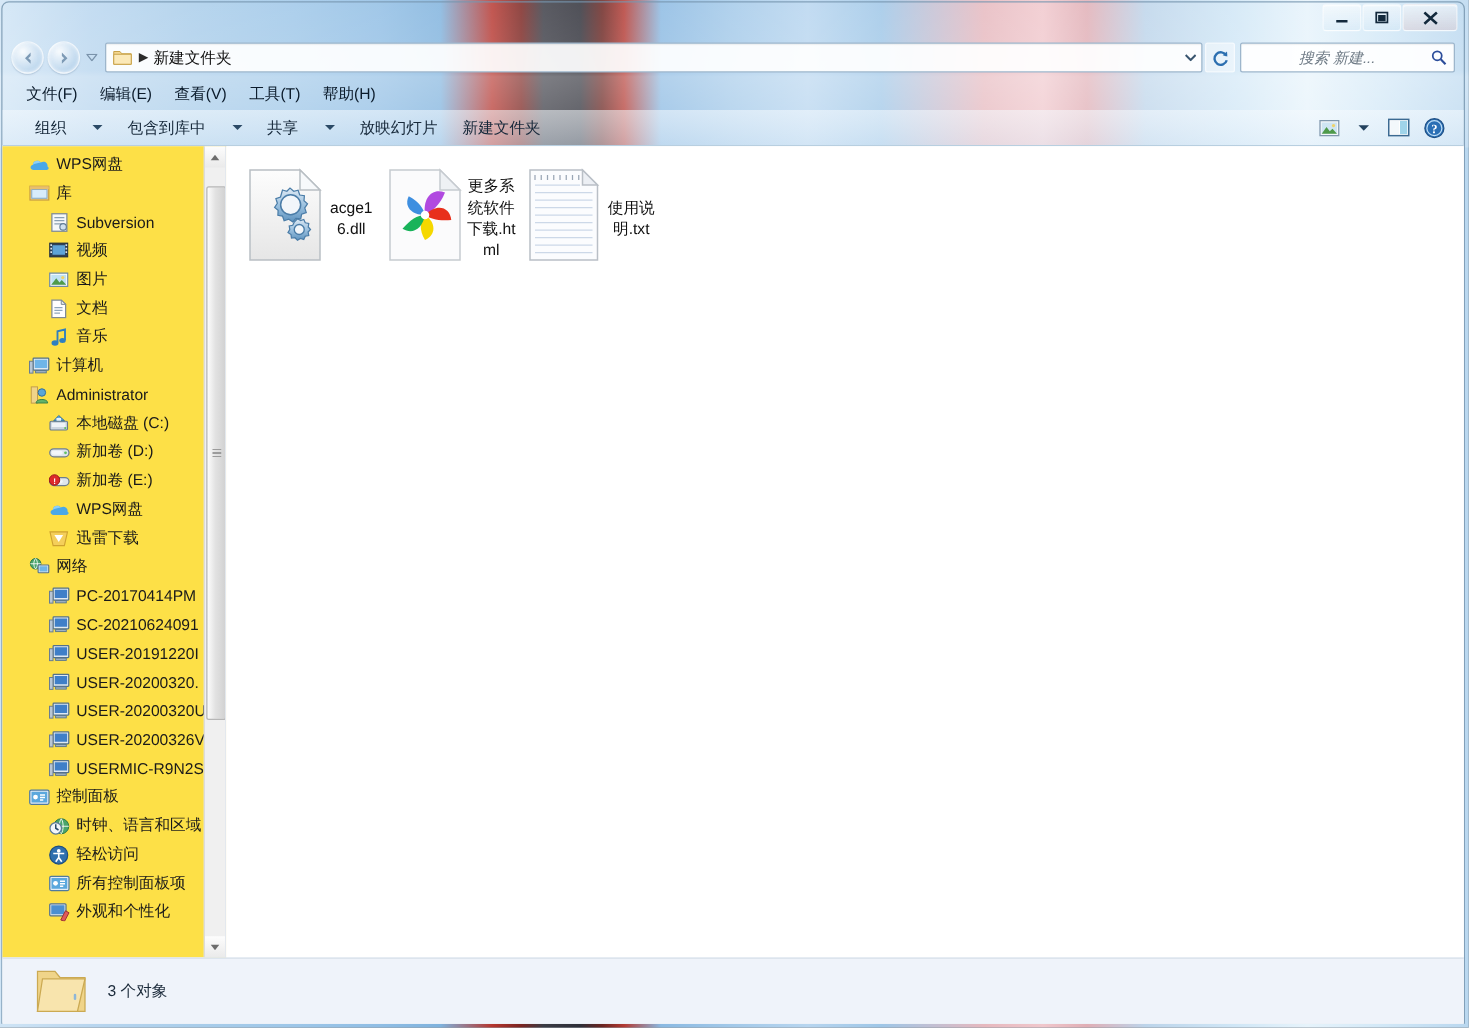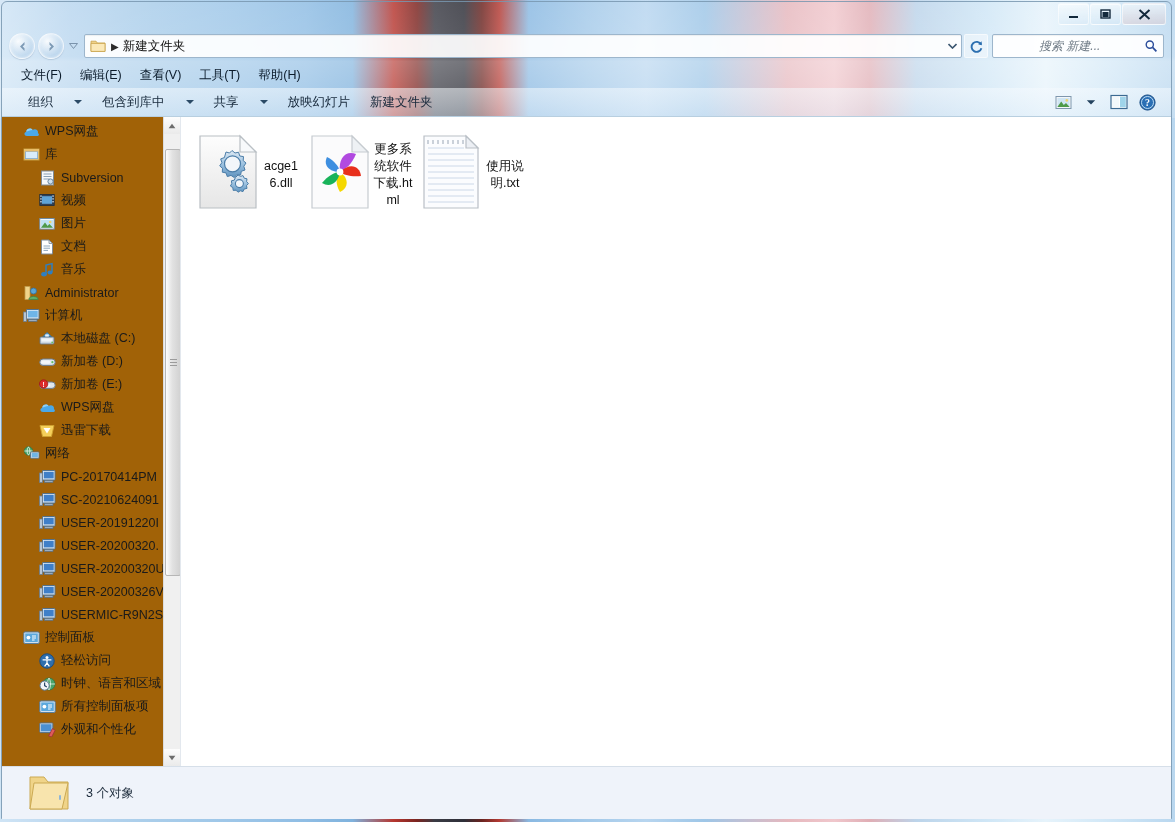--- a/index.html
+++ b/index.html
@@ -141,21 +141,21 @@
   
   #client{
     position:absolute;left:2px;top:116px;width:1169px;height:703px;
     background:#fff;border-top:1px solid #b8cfe0;
     box-sizing:border-box;
     display:flex;flex-direction:column;
   }
   #panes{display:flex;flex:1;min-height:0;}
   
   #navpane{
-    width:178px;background:#a16207;position:relative;
+    width:178px;background:#fde047;position:relative;
     border-right:1px solid #e3e8ee;
     overflow:hidden;
   }
   #navlist{padding-top:3px;}
   .navrow{
     display:flex;align-items:center;height:23px;
     font-size:12.5px;color:#1a1a1a;white-space:nowrap;cursor:default;
   }
   .navrow .ico{width:18px;height:18px;margin-right:5px;flex:0 0 18px;display:flex;align-items:center;justify-content:center;}
   .ind0{padding-left:20px;}
@@ -420,38 +420,38 @@
                 <svg width="14" height="16" viewBox="0 0 14 16">
                   <path d="M6 12 V3 L12 1.6 V10" stroke="#2f7fc0" stroke-width="1.5" fill="none"></path>
                   <ellipse cx="4" cy="12.3" rx="2.8" ry="2.2" fill="#2f7fc0"></ellipse>
                   <ellipse cx="10" cy="10.4" rx="2.6" ry="2" fill="#2f7fc0"></ellipse>
                 </svg>
               </span>
               <span class="lbl">音乐</span>
             </div>
             <div class="navrow ind0">
               <span class="ico">
+                <svg width="17" height="15" viewBox="0 0 17 15">
+                  <rect x="3.5" y="1.5" width="12.5" height="9.5" rx="0.6" fill="#dfe9f2" stroke="#53718c" stroke-width="1"></rect>
+                  <rect x="4.8" y="2.8" width="9.9" height="6.6" fill="#6fb5e8"></rect>
+                  <rect x="0.6" y="4" width="2.8" height="9.5" fill="#b8c6d4" stroke="#6b7e90" stroke-width="0.8"></rect>
+                  <rect x="5.5" y="11.5" width="8.5" height="1.8" fill="#9fb2c4" stroke="#53718c" stroke-width="0.7"></rect>
+                </svg>
+              </span>
+              <span class="lbl">计算机</span>
+            </div>
+            <div class="navrow ind0">
+              <span class="ico">
                 <svg width="15" height="16" viewBox="0 0 15 16">
                   <rect x="1" y="1.5" width="5" height="13" fill="#f0d489" stroke="#c19d4c" stroke-width="0.8"></rect>
                   <circle cx="9.5" cy="6" r="3" fill="#5aa6d8" stroke="#31709f" stroke-width="0.8"></circle>
                   <path d="M4.8 14.4 C4.8 10.6 14.2 10.6 14.2 14.4 Z" fill="#63b36a" stroke="#3c8248" stroke-width="0.8"></path>
                 </svg>
               </span>
               <span class="lbl">Administrator</span>
-            </div>
-            <div class="navrow ind0">
-              <span class="ico">
-                <svg width="17" height="15" viewBox="0 0 17 15">
-                  <rect x="3.5" y="1.5" width="12.5" height="9.5" rx="0.6" fill="#dfe9f2" stroke="#53718c" stroke-width="1"></rect>
-                  <rect x="4.8" y="2.8" width="9.9" height="6.6" fill="#6fb5e8"></rect>
-                  <rect x="0.6" y="4" width="2.8" height="9.5" fill="#b8c6d4" stroke="#6b7e90" stroke-width="0.8"></rect>
-                  <rect x="5.5" y="11.5" width="8.5" height="1.8" fill="#9fb2c4" stroke="#53718c" stroke-width="0.7"></rect>
-                </svg>
-              </span>
-              <span class="lbl">计算机</span>
             </div>
             <div class="navrow ind1">
               <span class="ico">
                 <svg width="17" height="15" viewBox="0 0 17 15">
                   <rect x="1" y="6" width="14" height="7" rx="1" fill="#ccd6e0" stroke="#67798b" stroke-width="0.9"></rect>
                   <rect x="2.4" y="7.4" width="11" height="3.2" fill="#eef3f7"></rect>
                   <circle cx="13.2" cy="11.4" r="0.9" fill="#62c062"></circle>
                   <path d="M4 5.6 L8 1.4 L12.6 5.6 Z" fill="#5fa8df" stroke="#33719e" stroke-width="0.8"></path>
                   <rect x="6.2" y="3.4" width="3.6" height="2.2" fill="#e8f2fa"></rect>
                 </svg>
@@ -591,38 +591,38 @@
                   <rect x="0.8" y="1" width="15.4" height="11.4" rx="1.2" fill="#e3edf6" stroke="#4f7a9f" stroke-width="1"></rect>
                   <rect x="2.2" y="2.4" width="12.6" height="8.6" fill="#5ba8dd"></rect>
                   <circle cx="5.4" cy="6.6" r="1.9" fill="#ffffff"></circle>
                   <path d="M9 5 H13 M9 7 H13 M9 9 H11.6" stroke="#ffffff" stroke-width="1.1"></path>
                 </svg>
               </span>
               <span class="lbl">控制面板</span>
             </div>
             <div class="navrow ind1">
               <span class="ico">
-                <svg width="16" height="16" viewBox="0 0 16 16">
-                  <circle cx="8" cy="8" r="7.2" fill="#2f6fae" stroke="#1c4d80" stroke-width="1"></circle>
-                  <circle cx="8" cy="4.6" r="1.5" fill="#ffffff"></circle>
-                  <path d="M3.6 6.8 H12.4 M8 6.8 V10 M8 10 L5.6 13.4 M8 10 L10.4 13.4" stroke="#ffffff" stroke-width="1.3" fill="none"></path>
-                </svg>
-              </span>
-              <span class="lbl">轻松访问</span>
-            </div>
-            <div class="navrow ind1">
-              <span class="ico">
                 <svg width="17" height="16" viewBox="0 0 17 16">
                   <circle cx="10" cy="8" r="6" fill="#4aa56a" stroke="#2d7648" stroke-width="0.8"></circle>
                   <path d="M4 8 H16 M10 2 C8 4.6 8 11.4 10 14 C12 11.4 12 4.6 10 2" stroke="#ffffff" stroke-width="0.7" fill="none"></path>
                   <circle cx="5.6" cy="9.6" r="4.6" fill="#f2f6fa" stroke="#5c7b97" stroke-width="1"></circle>
                   <path d="M5.6 6.4 V9.6 L7.8 11" stroke="#2a4a68" stroke-width="1.2" fill="none"></path>
                 </svg>
               </span>
               <span class="lbl">时钟、语言和区域</span>
+            </div>
+            <div class="navrow ind1">
+              <span class="ico">
+                <svg width="16" height="16" viewBox="0 0 16 16">
+                  <circle cx="8" cy="8" r="7.2" fill="#2f6fae" stroke="#1c4d80" stroke-width="1"></circle>
+                  <circle cx="8" cy="4.6" r="1.5" fill="#ffffff"></circle>
+                  <path d="M3.6 6.8 H12.4 M8 6.8 V10 M8 10 L5.6 13.4 M8 10 L10.4 13.4" stroke="#ffffff" stroke-width="1.3" fill="none"></path>
+                </svg>
+              </span>
+              <span class="lbl">轻松访问</span>
             </div>
             <div class="navrow ind1">
               <span class="ico">
                 <svg width="17" height="14" viewBox="0 0 17 14">
                   <rect x="0.8" y="1" width="15.4" height="11.4" rx="1.2" fill="#e3edf6" stroke="#4f7a9f" stroke-width="1"></rect>
                   <rect x="2.2" y="2.4" width="12.6" height="8.6" fill="#5ba8dd"></rect>
                   <circle cx="5.4" cy="6.6" r="1.9" fill="#ffffff"></circle>
                   <path d="M9 5 H13 M9 7 H13 M9 9 H11.6" stroke="#ffffff" stroke-width="1.1"></path>
                 </svg>
               </span>

